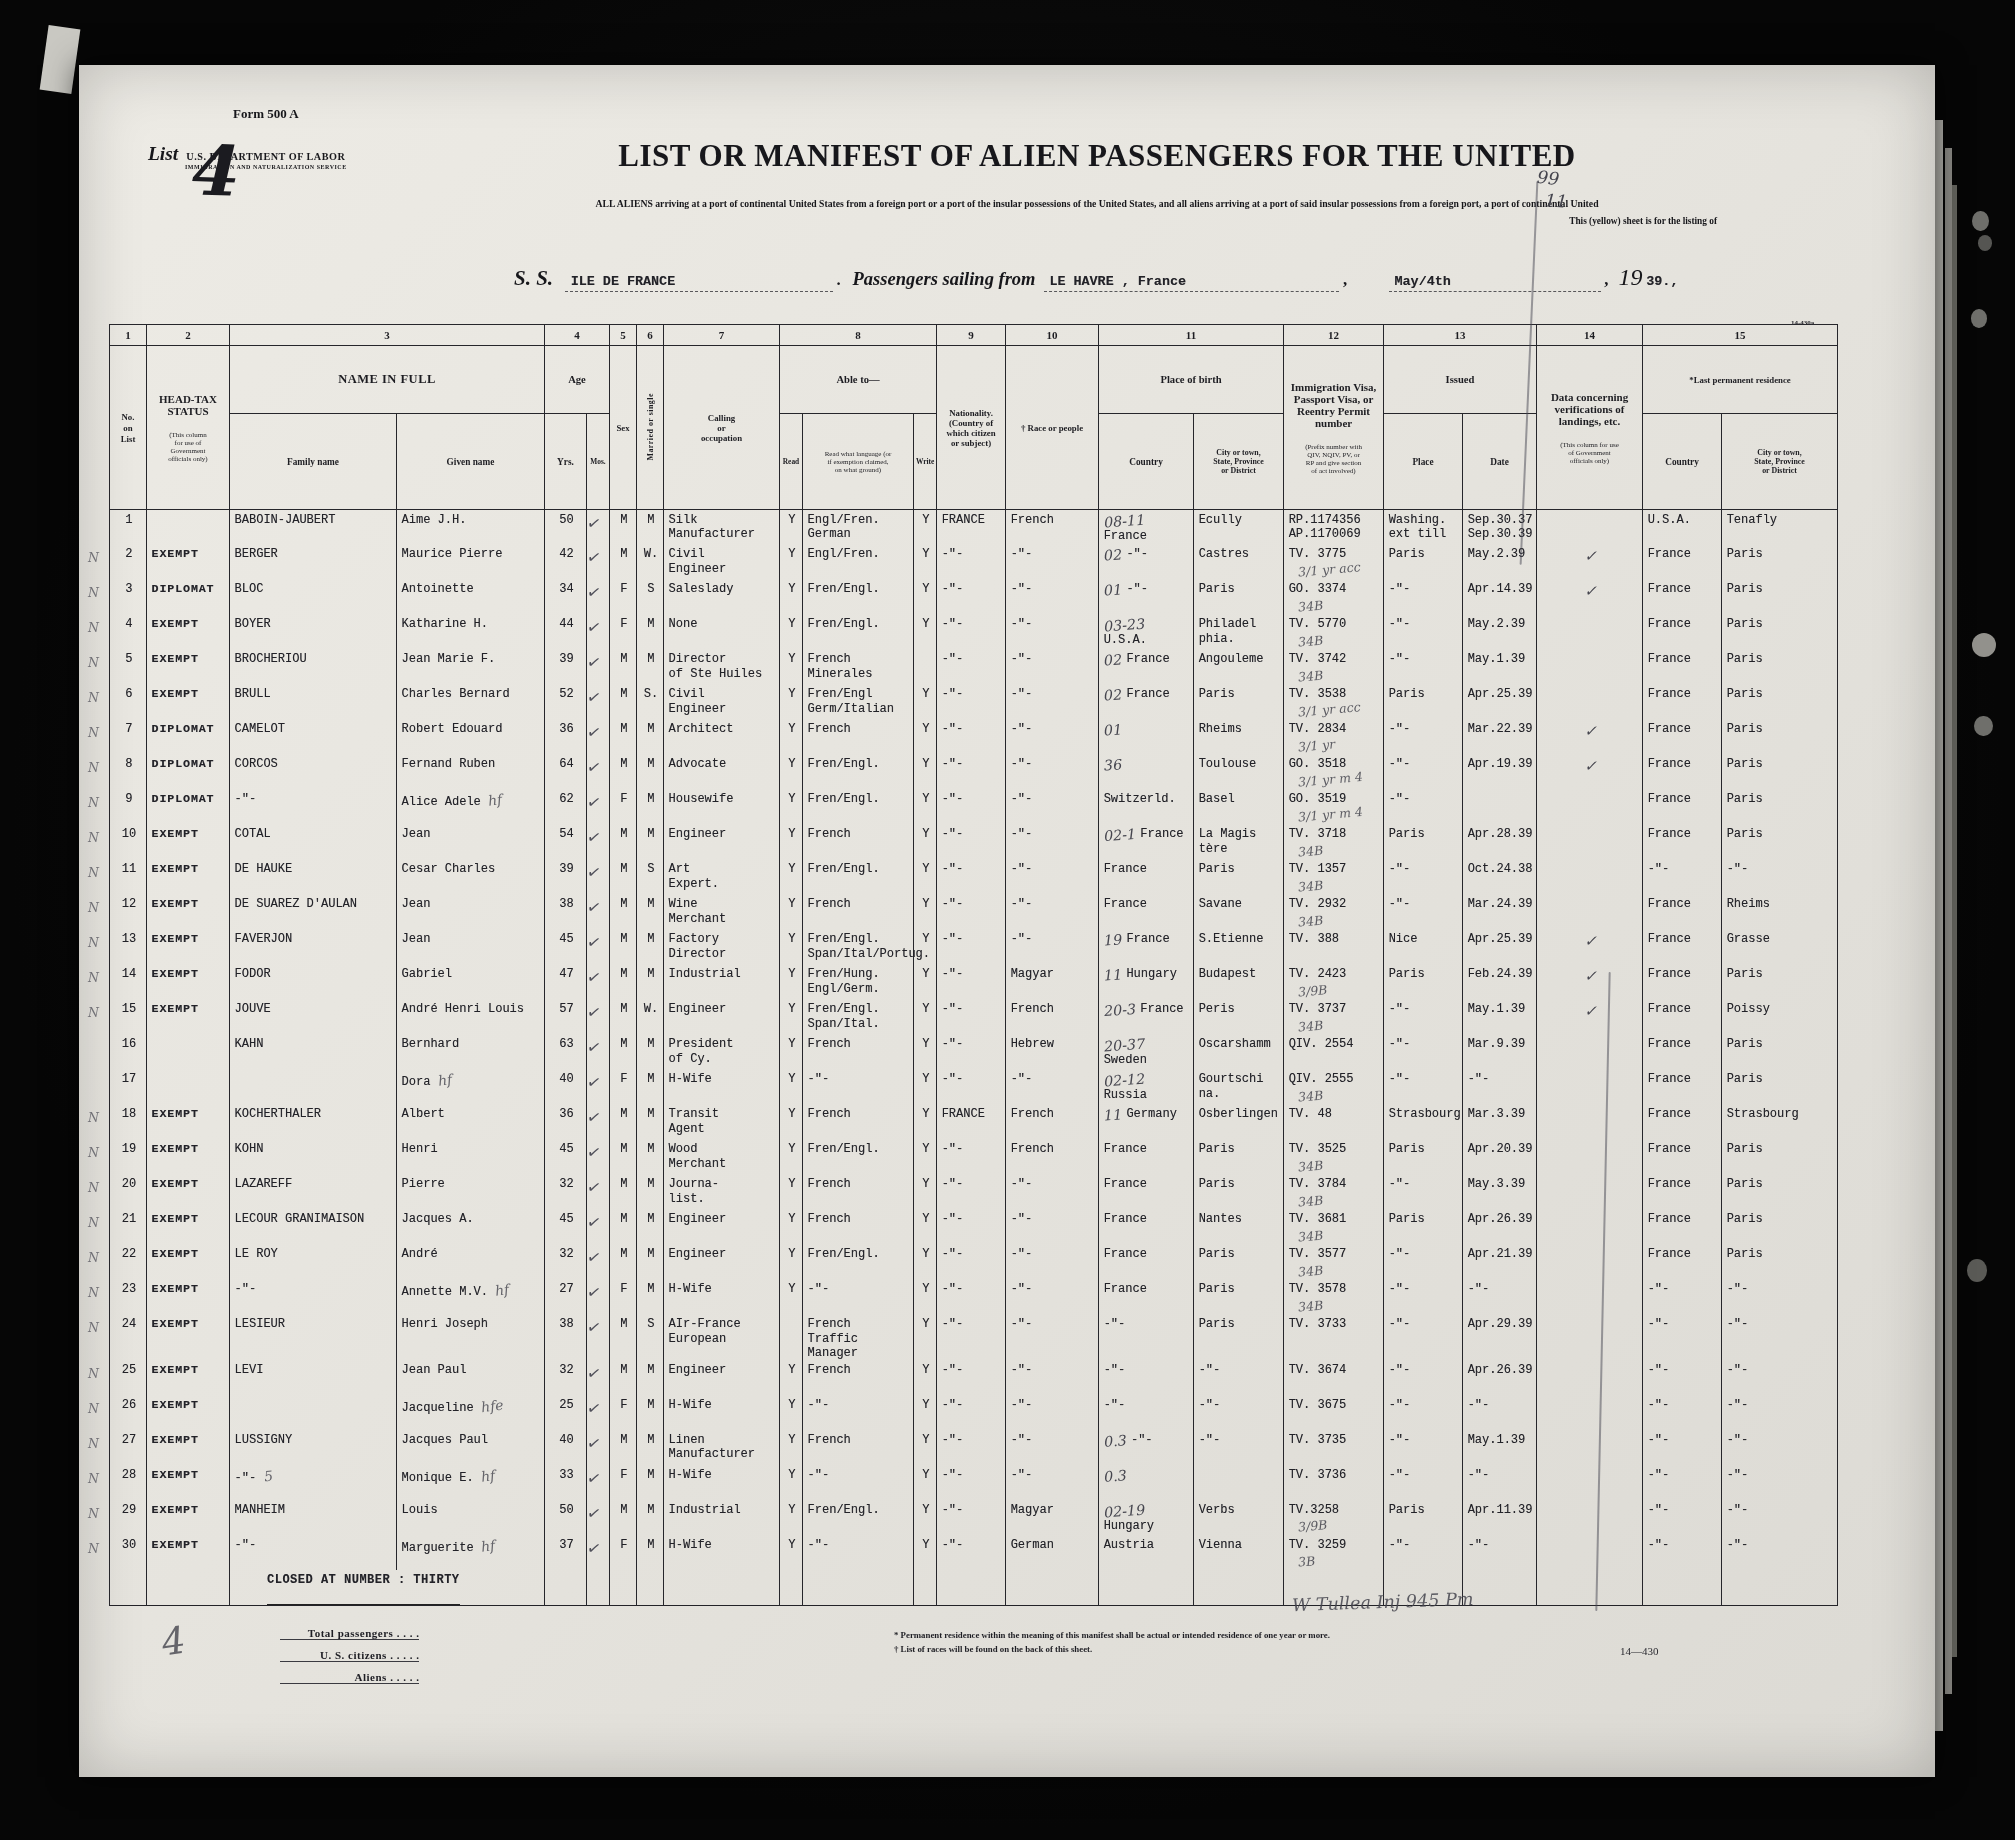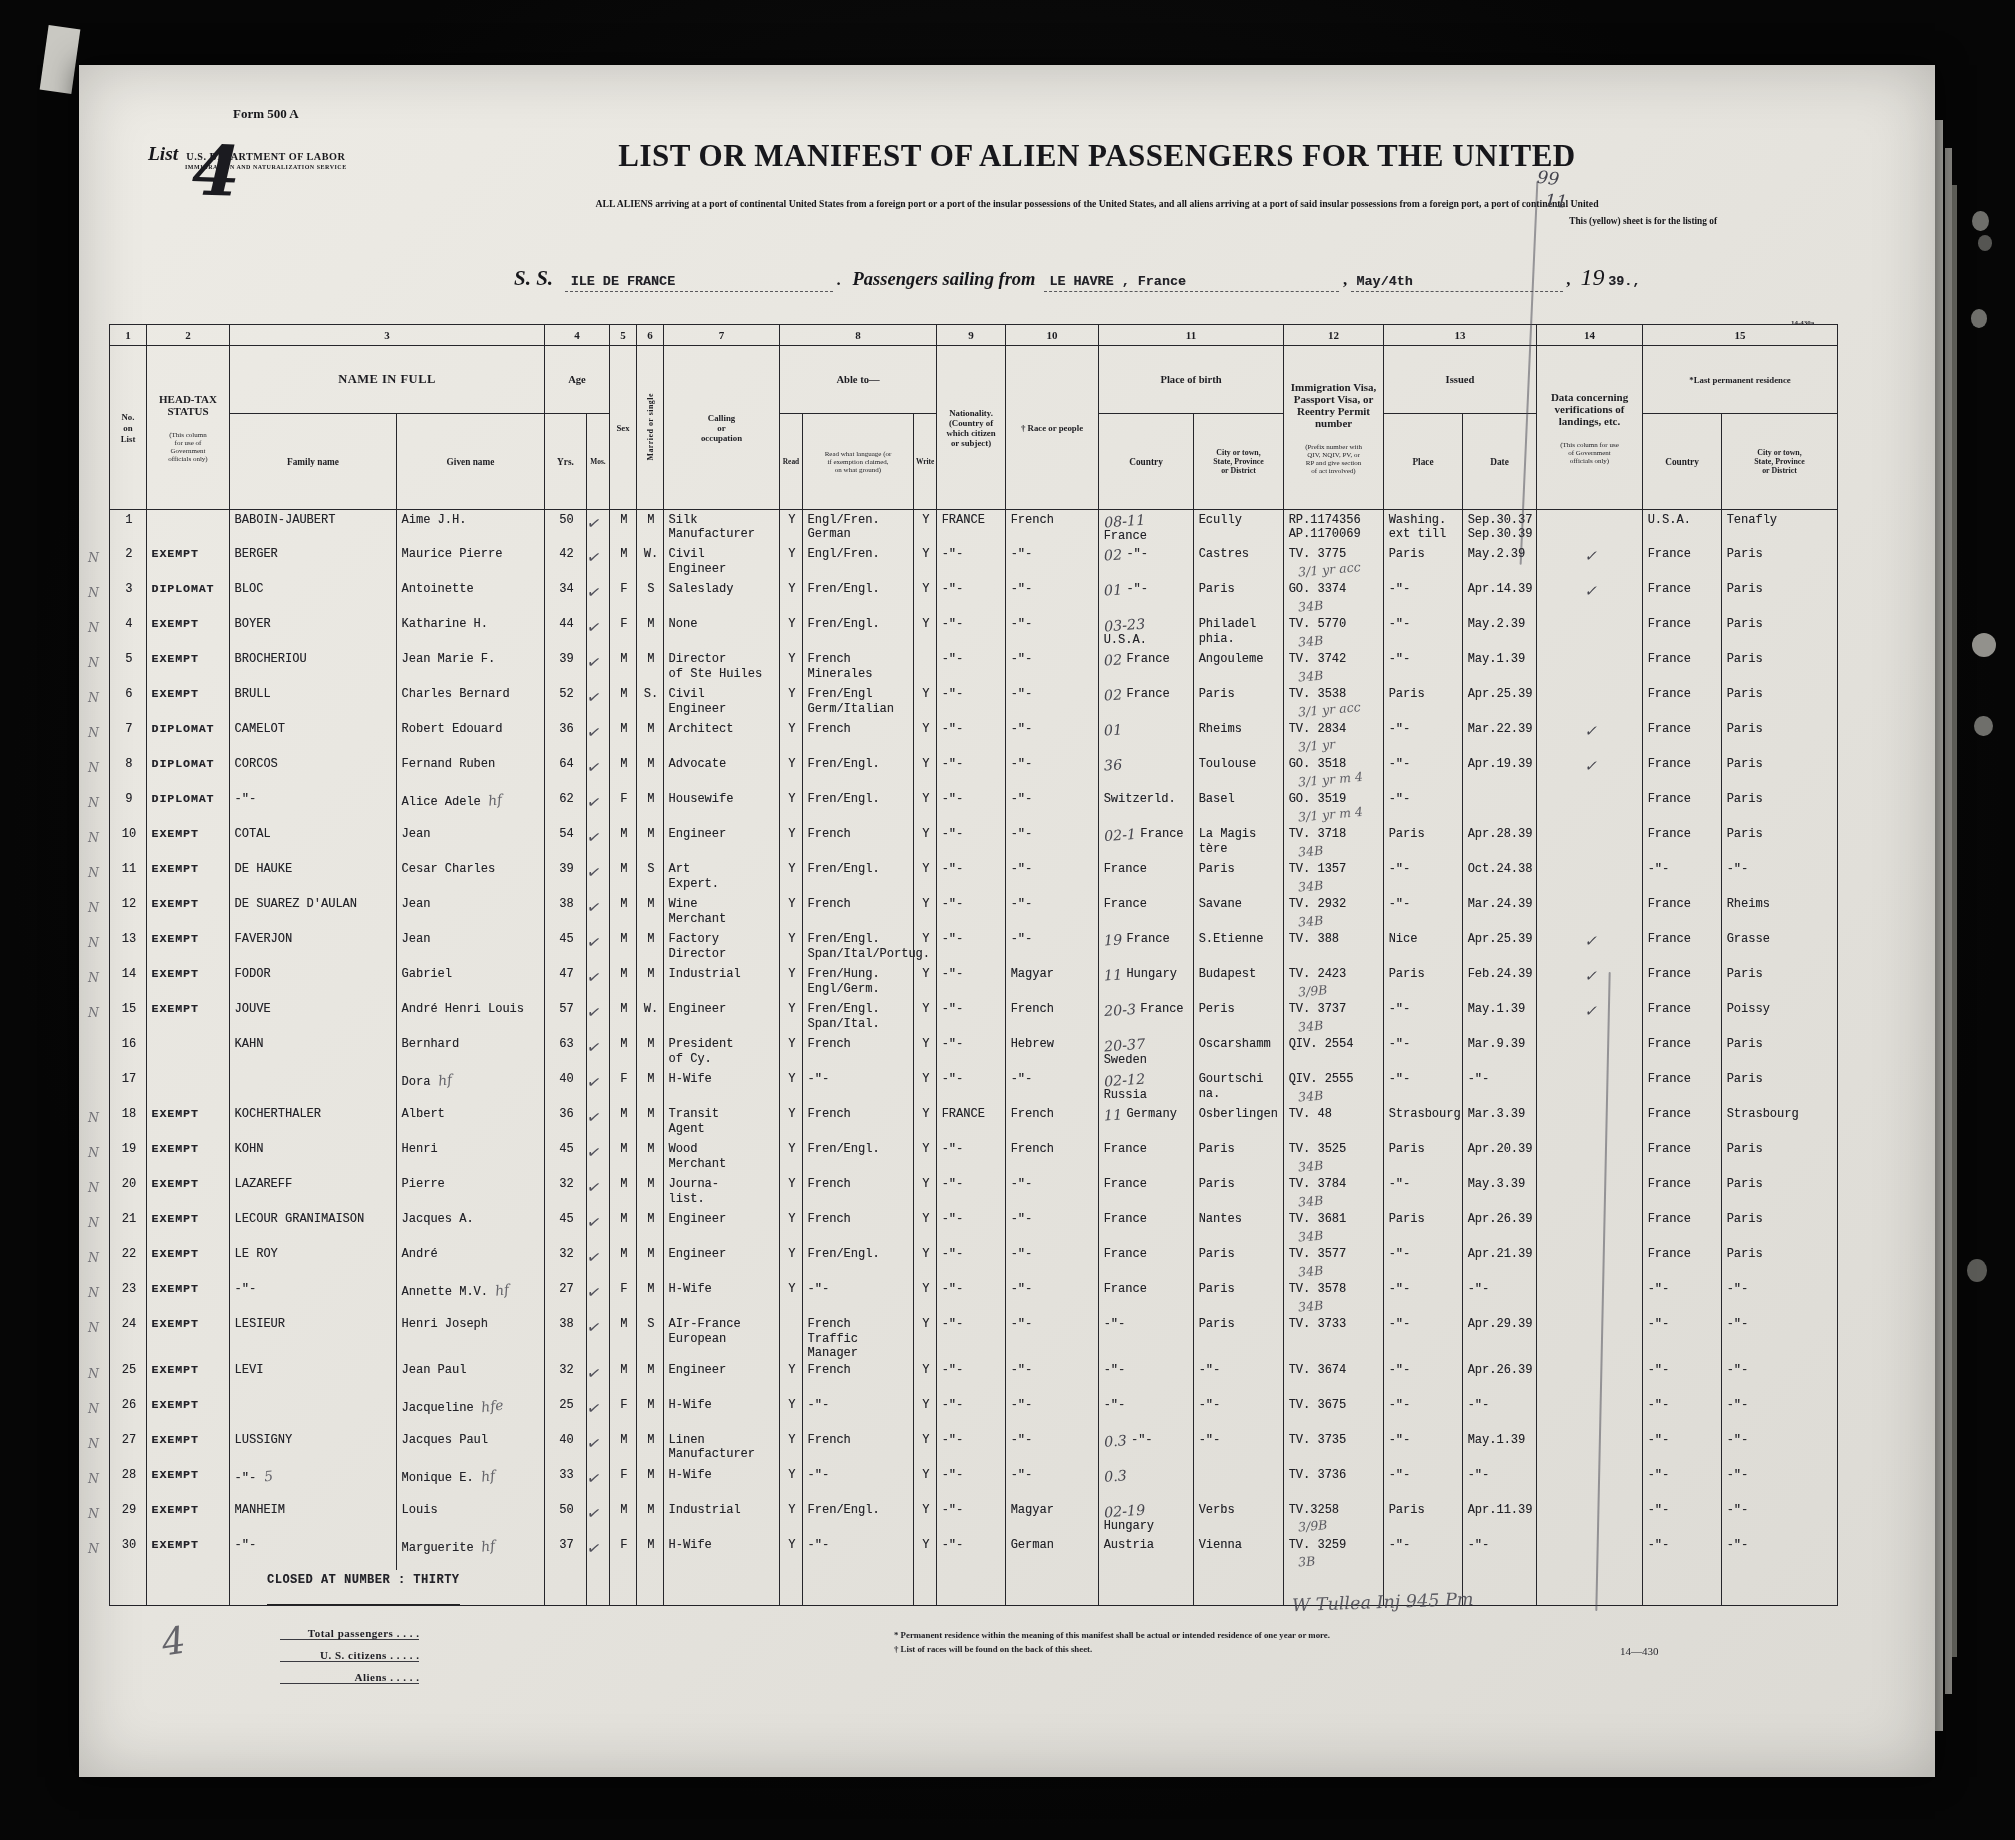--- a/index.html
+++ b/index.html
@@ -48,21 +48,21 @@
   .ship-line{position:absolute;left:435px;top:199px;display:flex;align-items:baseline;white-space:nowrap;}
   .ss{font-style:italic;font-weight:bold;font-size:21px;margin-right:12px;}
   .sailing{font-style:italic;font-weight:bold;font-size:18.5px;margin:0 8.3px;}
   .printed{font-weight:bold;font-size:16.7px;margin:0 3.7px;}
   .fill{border-bottom:0.9px dashed rgba(40,40,45,.75);padding:0 12px 1.9px 5.6px;}
   .typed{font-family:"Liberation Mono","DejaVu Sans Mono",monospace;color:#222228;
     text-shadow:0.2px 0.2px 0.3px rgba(20,20,25,.35);white-space:pre-line;}
   .ship-line .typed{font-size:13.4px;font-weight:bold;white-space:nowrap;}
   .fill.ship{min-width:250px;}
   .fill.port{min-width:278px;}
-  .fill.datefill{min-width:194px;}
+  .fill.datefill{min-width:194px;margin-left:38px;}
   .yr19{font-style:italic;font-size:24px;margin-left:6.5px;}
   .yrval{font-size:15.7px;font-weight:bold;margin-left:3.7px;}
   .form-code-top{position:absolute;left:1712px;top:254px;font-size:7px;font-weight:bold;color:#2a2a30;}
 
   
   table.manifest{margin-left:30px;width:1727px;table-layout:fixed;border-collapse:collapse;border:1.4px solid #232328;}
   .manifest th{border:0.9px solid #26262b;color:#1d1d22;text-align:center;vertical-align:middle;
     white-space:pre-line;padding:0.9px 1.9px;font-family:"Liberation Serif",serif;}
   .numrow th{font-size:11px;font-weight:bold;height:20.4px;padding:0;}
   .h-group th{height:65px;font-size:10.6px;font-weight:bold;}

